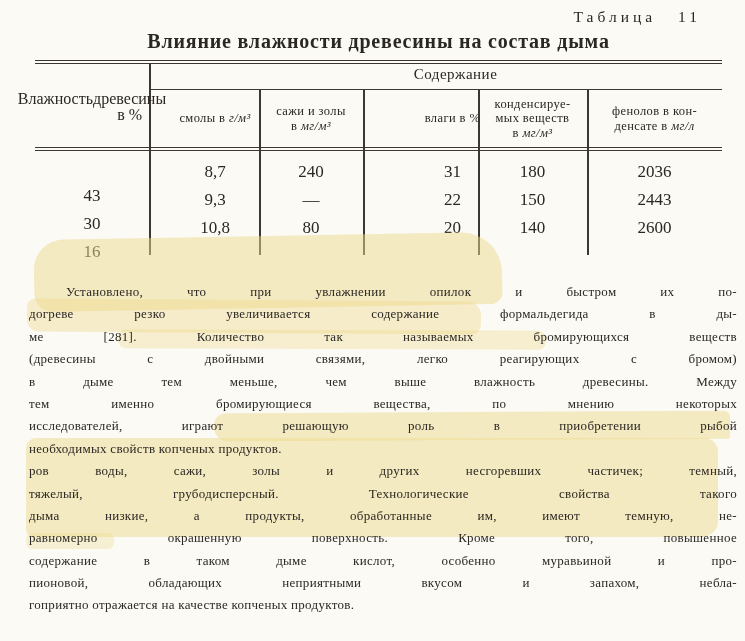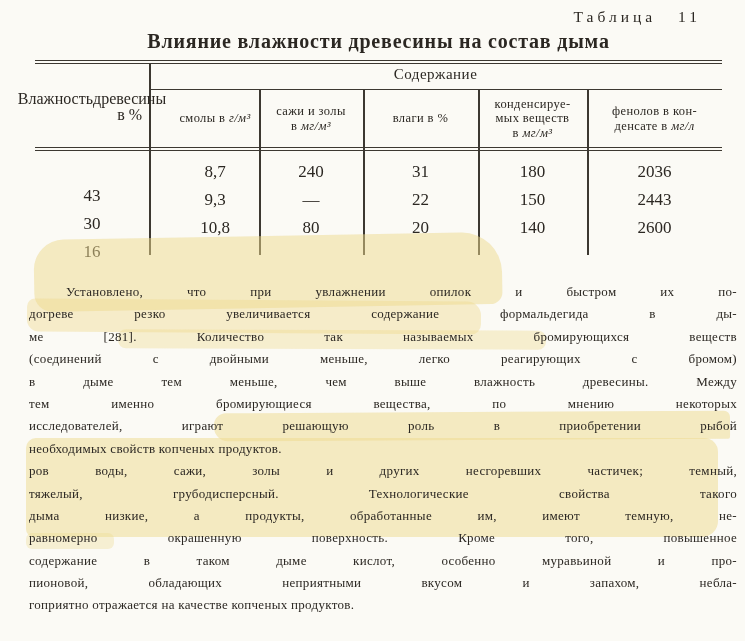--- a/index.html
+++ b/index.html
@@ -10,26 +10,26 @@
     position:relative;width:745px;height:641px;overflow:hidden;
     background:var(--paper);color:var(--ink);
     font-family:Liberation Serif, serif;
   }
   .tbl-label{position:absolute;top:8px;right:44px;font-size:15.5px;letter-spacing:4px;word-spacing:14px;white-space:nowrap;}
   .tbl-title{position:absolute;top:30px;left:35px;width:687px;text-align:center;font-weight:bold;font-size:20px;letter-spacing:0.8px;}
   .tbl{position:absolute;left:35px;top:60px;width:687px;height:196px;}
   .drule{position:absolute;height:2px;border-top:1.7px solid var(--rule);border-bottom:1.1px solid var(--rule);}
   .srule{position:absolute;height:0;border-top:1.5px solid var(--rule);}
   .vline{position:absolute;width:1.6px;background:var(--rule);}
-  .group-head{position:absolute;left:114px;top:6px;width:573px;text-align:center;font-size:15px;letter-spacing:0.5px;}
+  .group-head{position:absolute;left:114px;top:6px;width:573px;text-align:center;font-size:15px;letter-spacing:0.5px;padding-left:20px;}
   .c0head{position:absolute;left:0;top:31px;width:114px;height:55px;display:flex;flex-direction:row;justify-content:center;text-align:center;font-size:16px;line-height:15.5px;}
   .hcell{position:absolute;top:31px;height:55px;display:flex;flex-direction:column;justify-content:center;text-align:center;font-size:12.5px;line-height:14.5px;letter-spacing:0.4px;}
   .it{font-style:italic;}
   .colx1{left:114px;width:110px;padding-left:11px;} .colx2{left:224px;width:104px;}
-  .colx3{left:328px;width:115px;} .colx4{left:443px;width:109px;text-align:center;}
+  .colx3{left:328px;width:115px;padding-left:32px;} .colx4{left:443px;width:109px;text-align:center;}
   .colx5{left:552px;width:135px;}
   .dcell{position:absolute;height:24px;line-height:24px;text-align:center;font-size:17px;}
   .dcell.colx0{left:0;width:114px;margin-top:24px;}
   .rowy0{top:100px;} .rowy1{top:128px;} .rowy2{top:156px;}
   .hl-layer .hl{position:absolute;background:var(--highlight);}
   .text-block{position:absolute;left:29px;top:281px;width:708px;font-size:13px;letter-spacing:0.3px;z-index:2;}
   .line{height:22.4px;line-height:22.4px;text-align:justify;text-align-last:justify;white-space:normal;overflow:visible;}
   .line.last{text-align-last:left;}
   .line.first{text-indent:37px;}
   .hl-layer{position:absolute;left:0;top:0;width:745px;height:641px;z-index:1;pointer-events:none;}
@@ -108,21 +108,21 @@
       <div class="hl" style="left: 214px; top: 412px; width: 516px; height: 28px; opacity: 0.5; transform: rotate(-0.3deg); border-radius: 12px 6px 2px 14px;"></div>
       <div class="hl" style="left: 26px; top: 438px; width: 692px; height: 99px; opacity: 0.5; transform: rotate(0deg); border-radius: 10px 14px 16px 8px;"></div>
       <div class="hl" style="left: 26px; top: 533px; width: 88px; height: 16px; opacity: 0.33; transform: rotate(0deg); border-radius: 6px;"></div>
     </div>
 
   <div class="text-block" id="text-block">
       <div>
         <div class="line first">Установлено, что при увлажнении опилок и быстром их по-</div>
         <div class="line">догреве резко увеличивается содержание формальдегида в ды-</div>
         <div class="line">ме [281]. Количество так называемых бромирующихся веществ</div>
-        <div class="line">(соединений с двойными меньше, легко реагирующих с бромом)</div>
+        <div class="line">(древесины с двойными связями, легко реагирующих с бромом)</div>
         <div class="line">в дыме тем меньше, чем выше влажность древесины. Между</div>
         <div class="line">тем именно бромирующиеся вещества, по мнению некоторых</div>
         <div class="line">исследователей, играют решающую роль в приобретении рыбой</div>
         <div class="line last">необходимых свойств копченых продуктов.</div>
       </div>
       <div>
         <div class="line">ров воды, сажи, золы и других несгоревших частичек; темный,</div>
         <div class="line">тяжелый, грубодисперсный. Технологические свойства такого</div>
         <div class="line">дыма низкие, а продукты, обработанные им, имеют темную, не-</div>
         <div class="line">равномерно окрашенную поверхность. Кроме того, повышенное</div>

